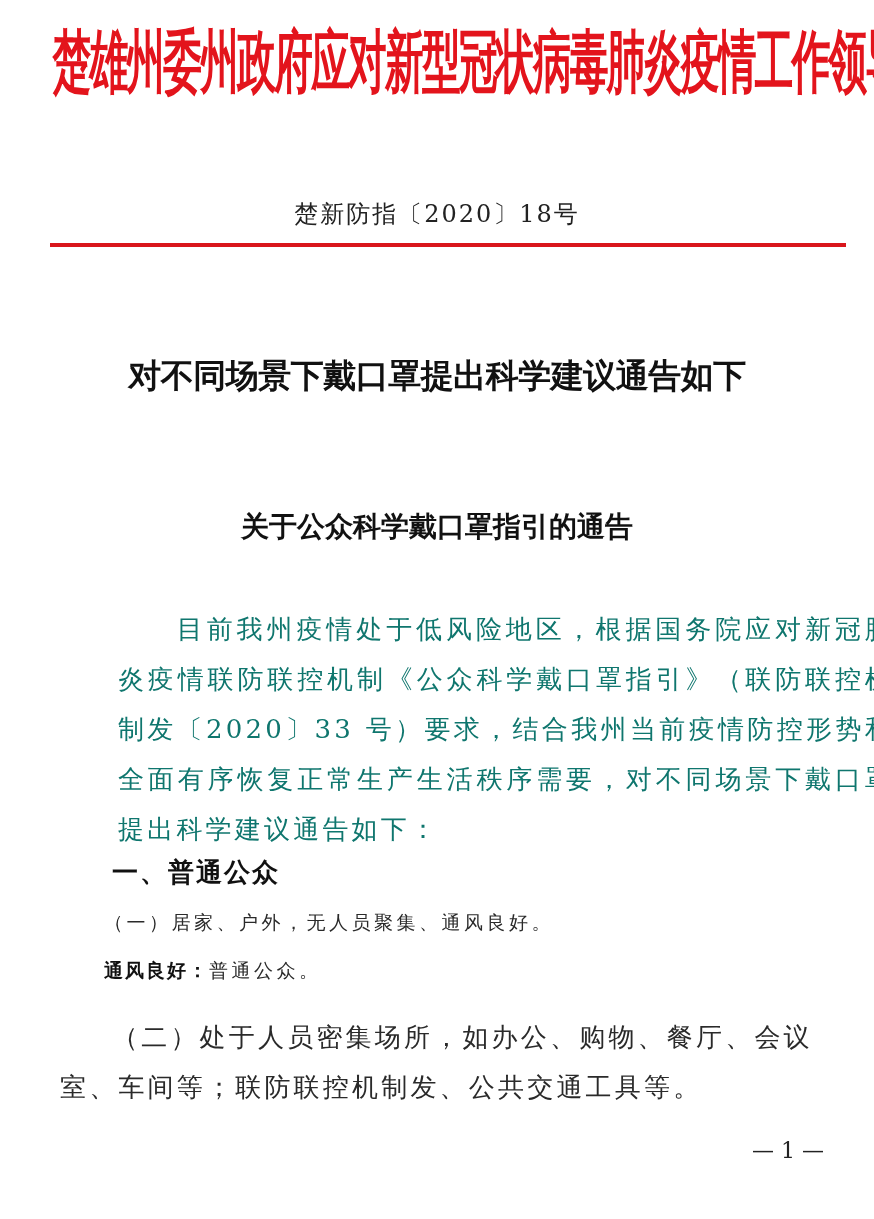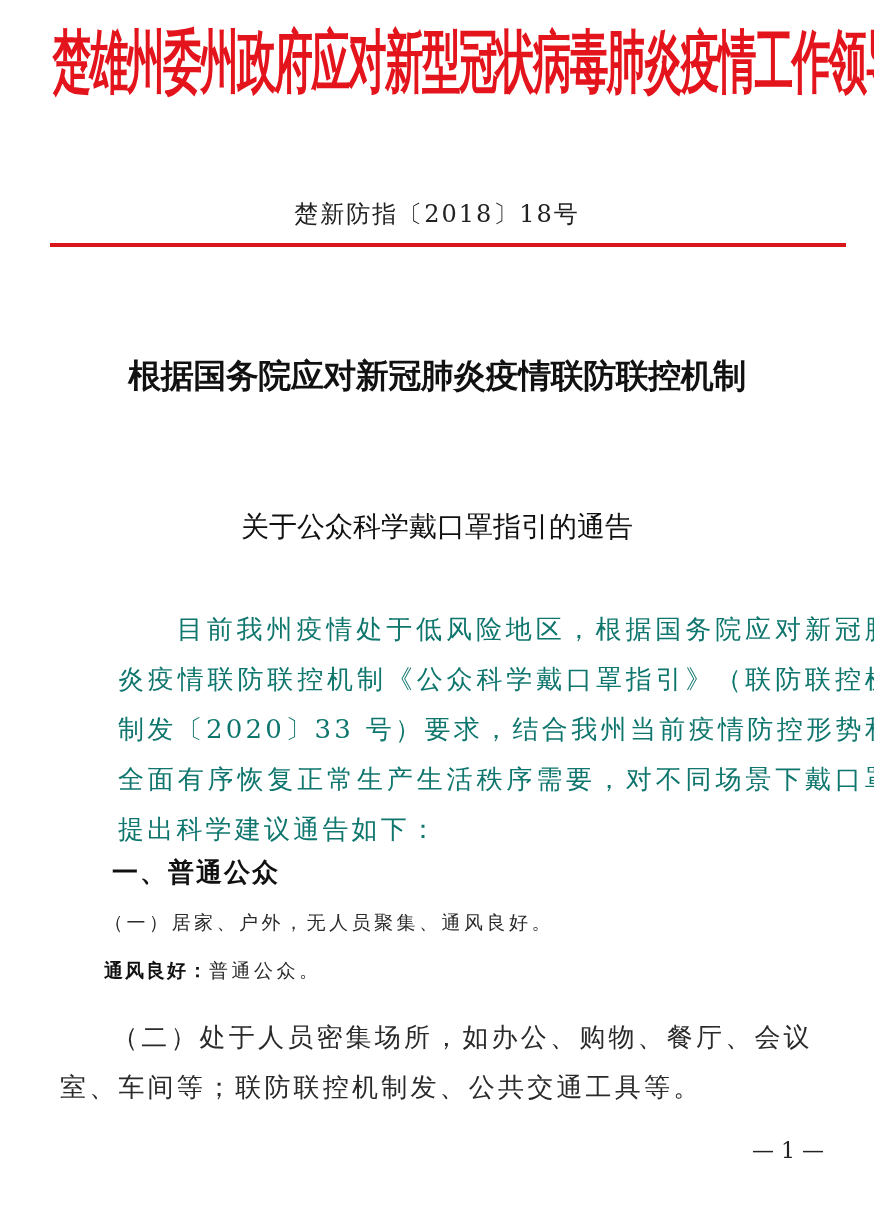--- a/index.html
+++ b/index.html
@@ -61,21 +61,21 @@
     color: #111;
     letter-spacing: -0.5px;
   }
   .subtitle {
     position: absolute;
     left: 0;
     top: 508px;
     width: 874px;
     text-align: center;
     font-size: 28px;
-    font-weight: normal;
+    font-weight: bold;
     color: #111;
     letter-spacing: 0px;
   }
   .body-text {
     position: absolute;
     left: 76px;
     width: 776px;
     font-size: 26px;
     line-height: 50px;
     color: #0f766e;
@@ -129,26 +129,26 @@
     font-size: 22px;
     color: #222;
     white-space: nowrap;
   }
 </style>
 </head>
 <body>
 
 <div class="red-masthead">楚雄州委州政府应对新型冠状病毒肺炎疫情工作领导小组指挥部</div>
 
-<div class="doc-number">楚新防指〔2018〕18号</div>
+<div class="doc-number">楚新防指〔2020〕18号</div>
 
 <div class="red-rule"></div>
 
 <div class="title">
-  <div>根据国务院应对新冠肺炎疫情联防联控机制</div>
+  <div>对不同场景下戴口罩提出科学建议通告如下</div>
 </div>
 
 <div class="subtitle">关于公众科学戴口罩指引的通告</div>
 
 <div class="body-text para1"><span class="indent"></span><span>目前我州疫情处于低风险地区，根据国务院应对新冠肺炎疫情联防联控机制《公众科学戴口罩指引》（联防联控机制发〔2020〕33 号）要求，结合我州当前疫情防控形势和全面有序恢复正常生产生活秩序需要，对不同场景下戴口罩提出科学建议通告如下：</span></div>
 
 <div class="section-heading">一、普通公众</div>
 
 <div class="line-item item1">（一）居家、户外，无人员聚集、通风良好。</div>
 

